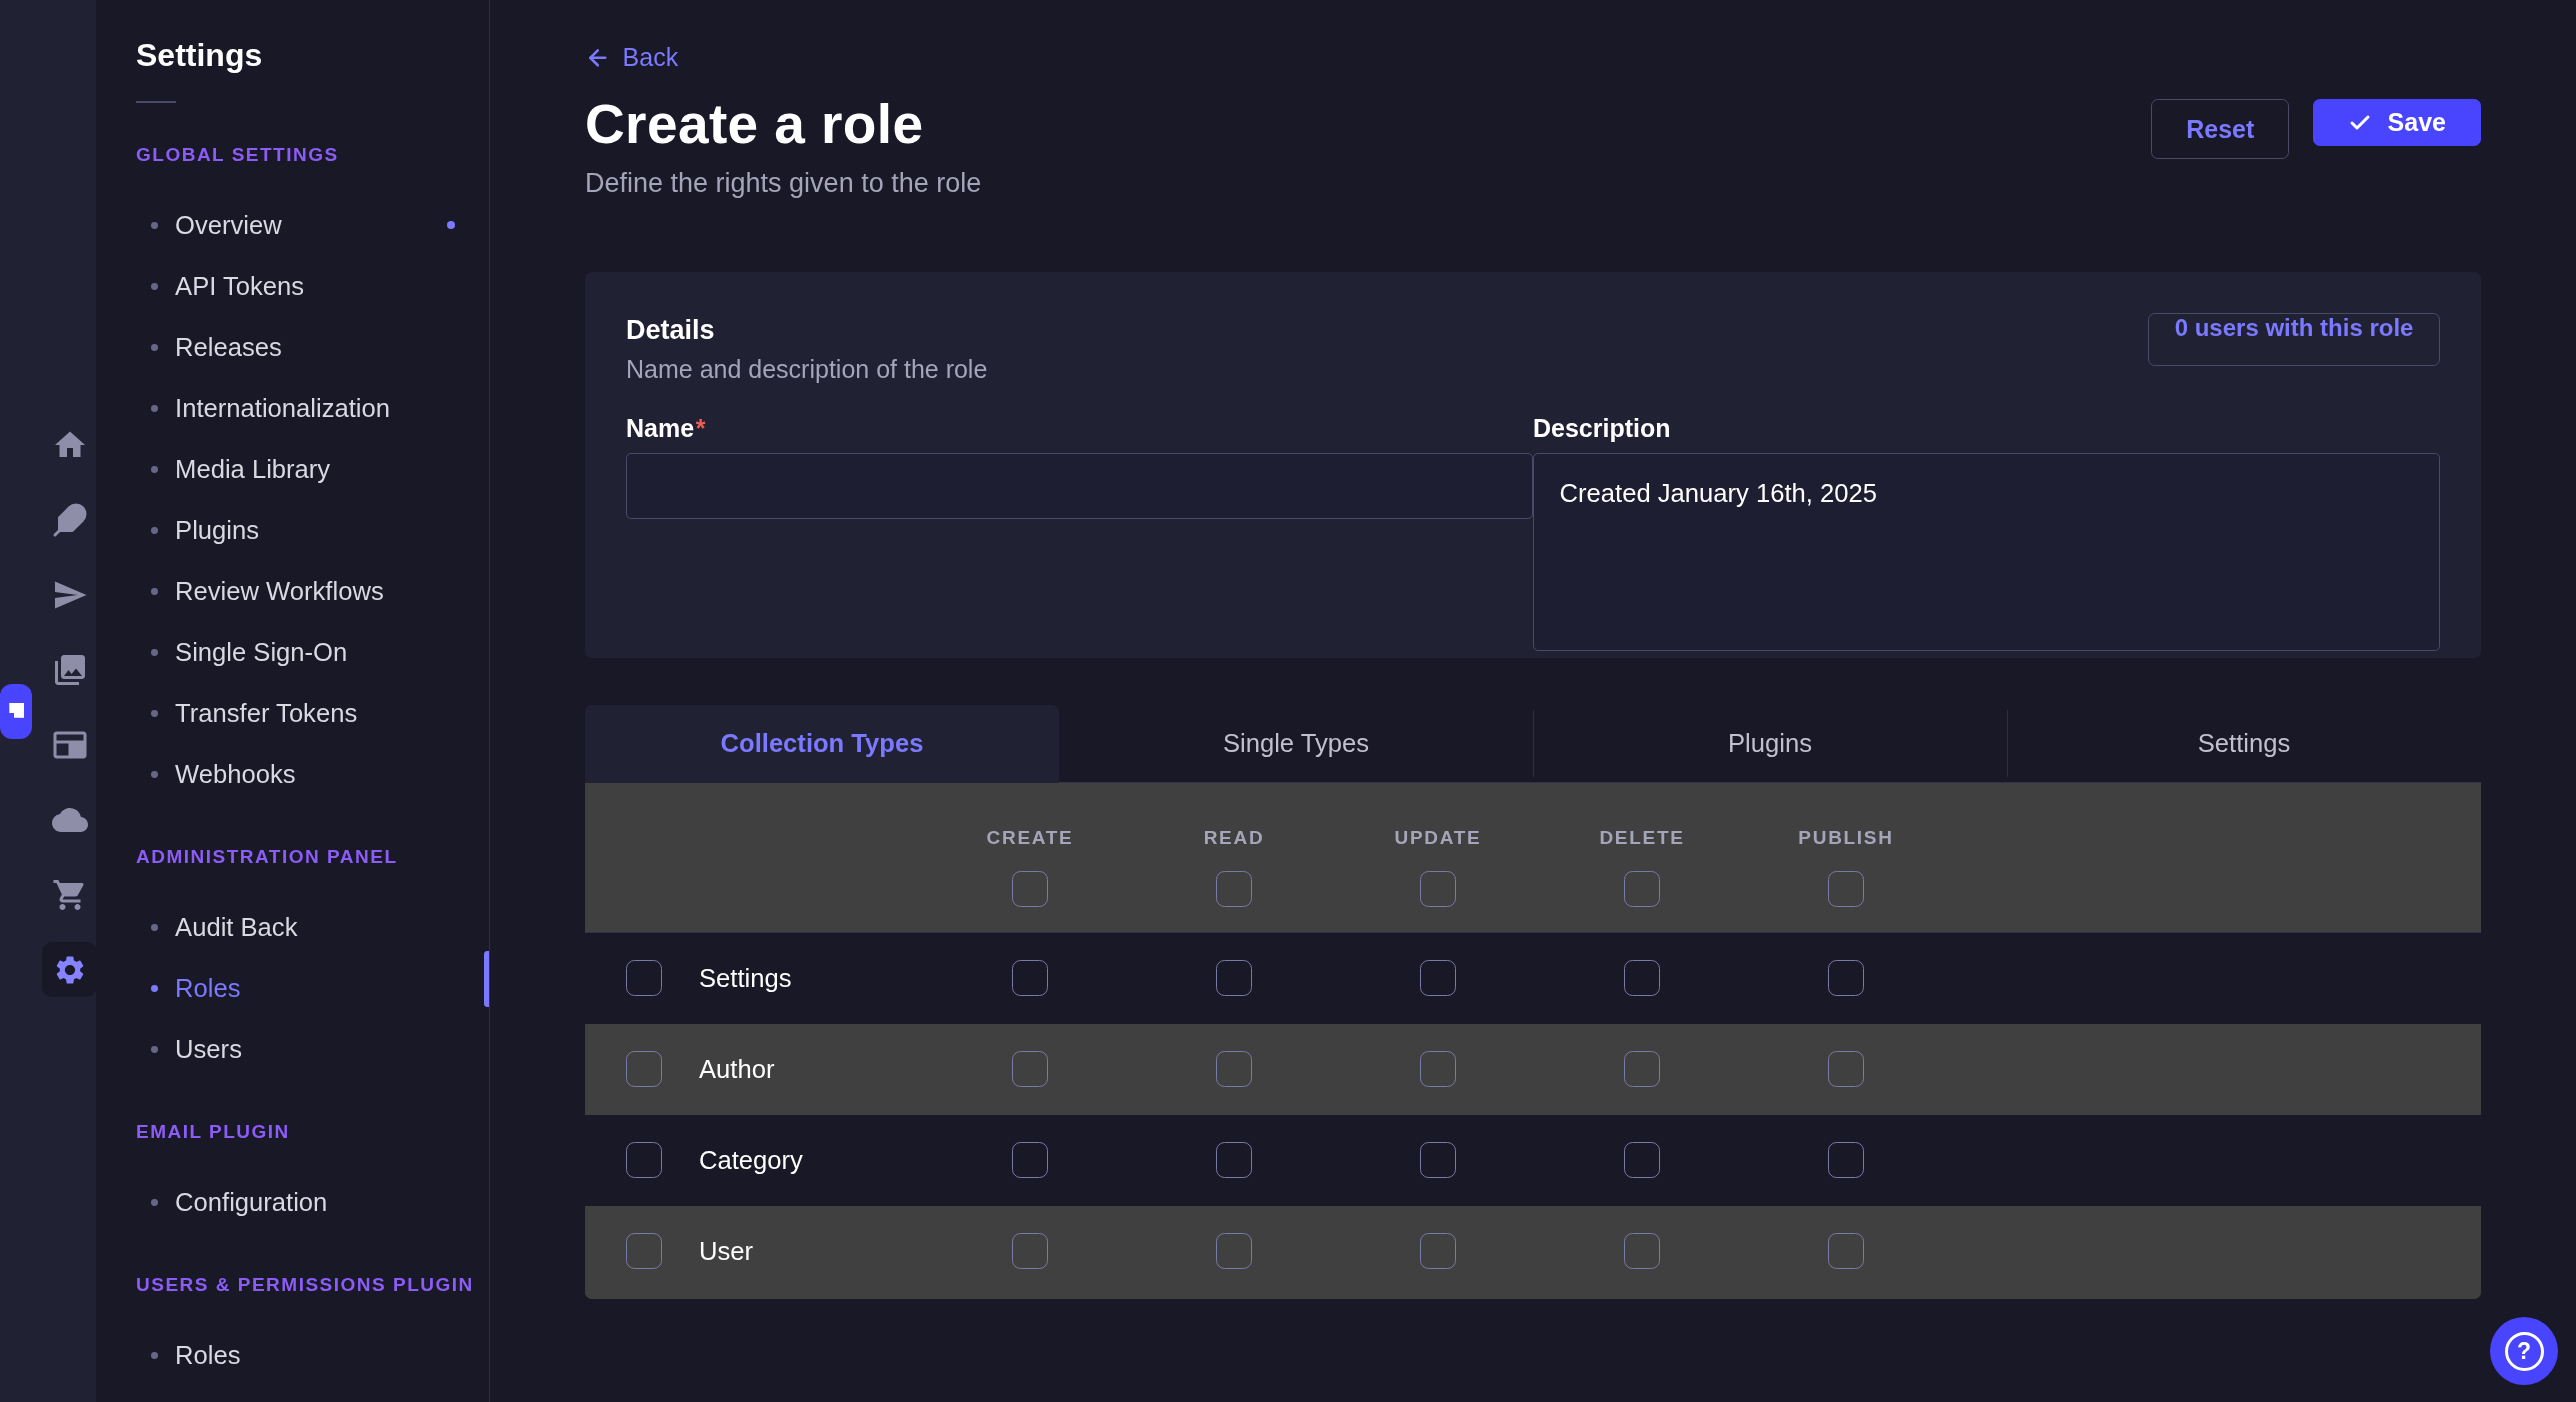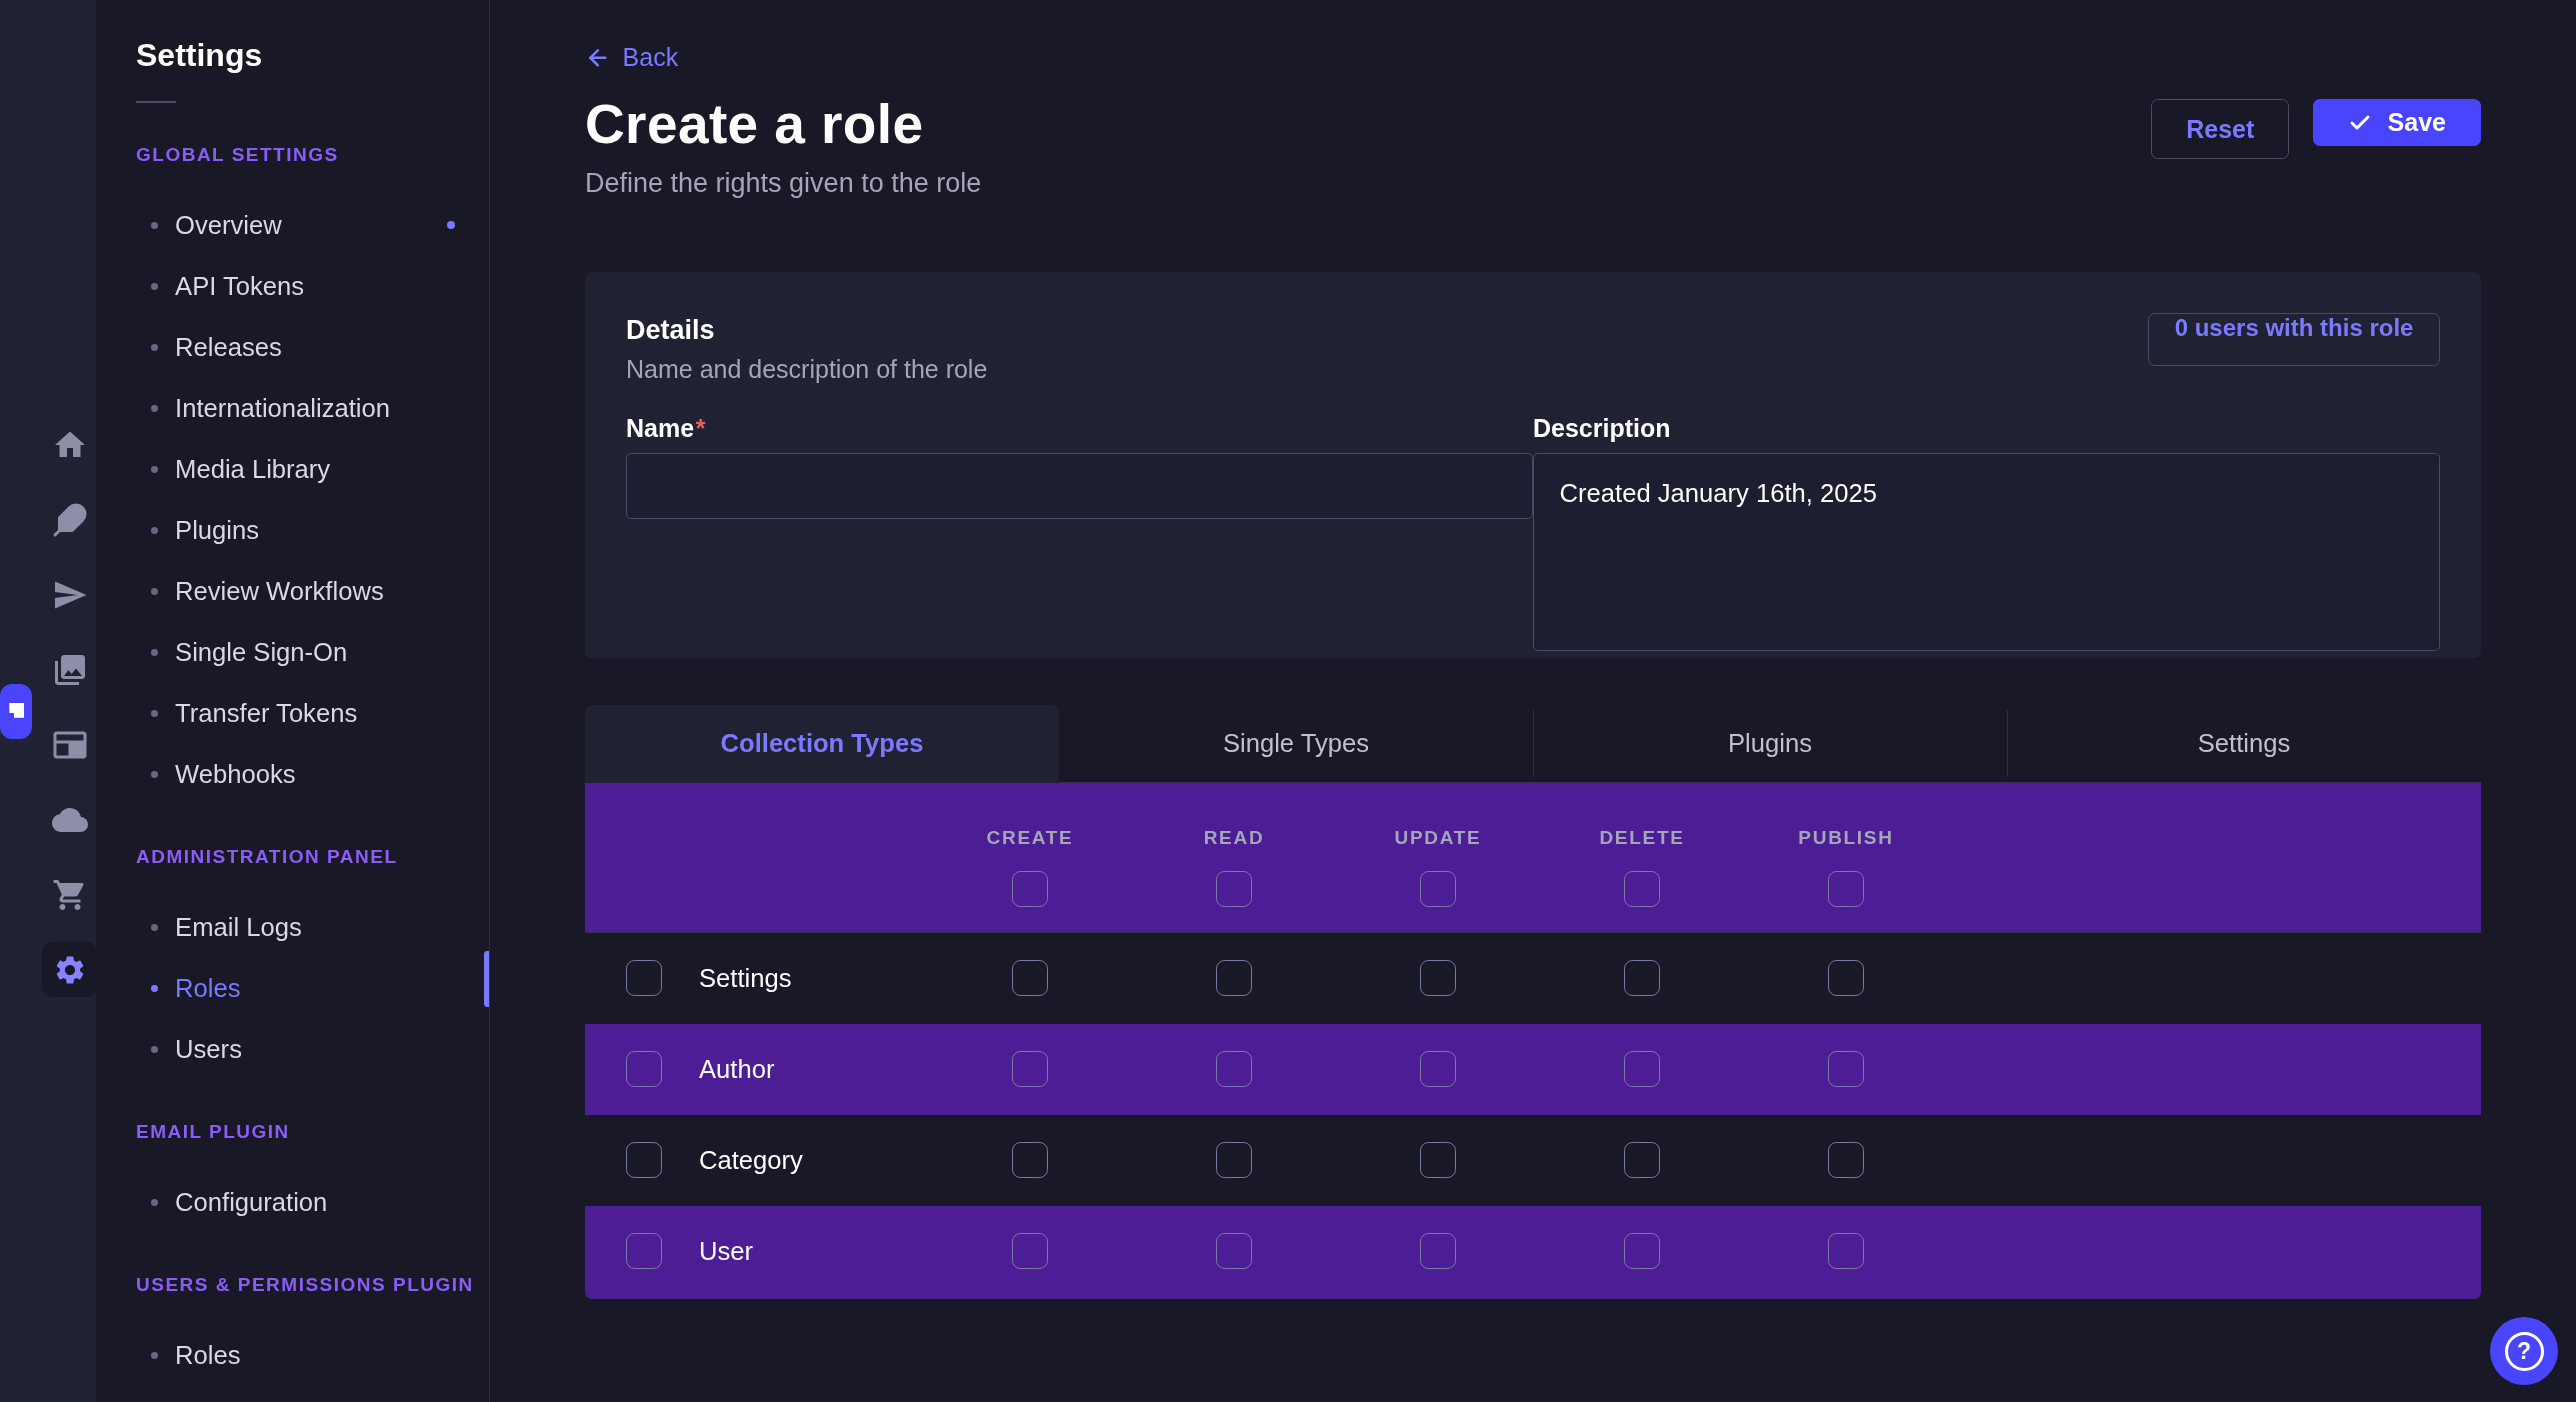--- a/index.html
+++ b/index.html
@@ -132,21 +132,21 @@
     display:flex; align-items:center; justify-content:center;
     font-size:25.6px; color:#c0c0cf; cursor:pointer; position:relative;
   }
   .tab .tab-sep {
     position:absolute; left:0; top:5.1px; bottom:5.1px; width:0.9px; background:#2e2e45;
   }
   .tab.active {
     background:#212134; border-radius:6.8px 6.8px 0 0; color:#7b79ff; font-weight:600;
     margin-bottom:-0.9px; z-index:2;
   }
-  .perm-table { height:516px; background:#4c1d95; border-radius:0 0 6.8px 6.8px; overflow:hidden; }
+  .perm-table { height:516px; background:#404040; border-radius:0 0 6.8px 6.8px; overflow:hidden; }
   .perm-grid {
     display:grid; grid-template-columns:302px 204px 204px 204px 204px 204px 1fr;
     align-items:center; padding:0 41px;
   }
   .perm-head-labels { padding-top:44px; }
   .perm-col-label {
     text-align:center; font-size:19px; font-weight:bold; letter-spacing:1.7px;
     color:#a5a5ba; text-transform:uppercase; line-height:22px;
   }
   .perm-head-checks { margin-top:22px; padding-bottom:25px; border-bottom:0.9px solid #32324d; }
@@ -277,21 +277,21 @@
       <span>Transfer Tokens</span>
     </div>
   <div class="nav-item">
       <span class="bullet"></span>
       <span>Webhooks</span>
     </div>
 
   <div class="nav-section-label">Administration panel</div>
   <div class="nav-item">
       <span class="bullet"></span>
-      <span>Email Logs</span>
+      <span>Audit Back</span>
     </div>
   <div class="nav-item active">
       <span class="bullet"></span>
       <span>Roles</span>
     </div>
   <div class="nav-item">
       <span class="bullet"></span>
       <span>Users</span>
     </div>
 

